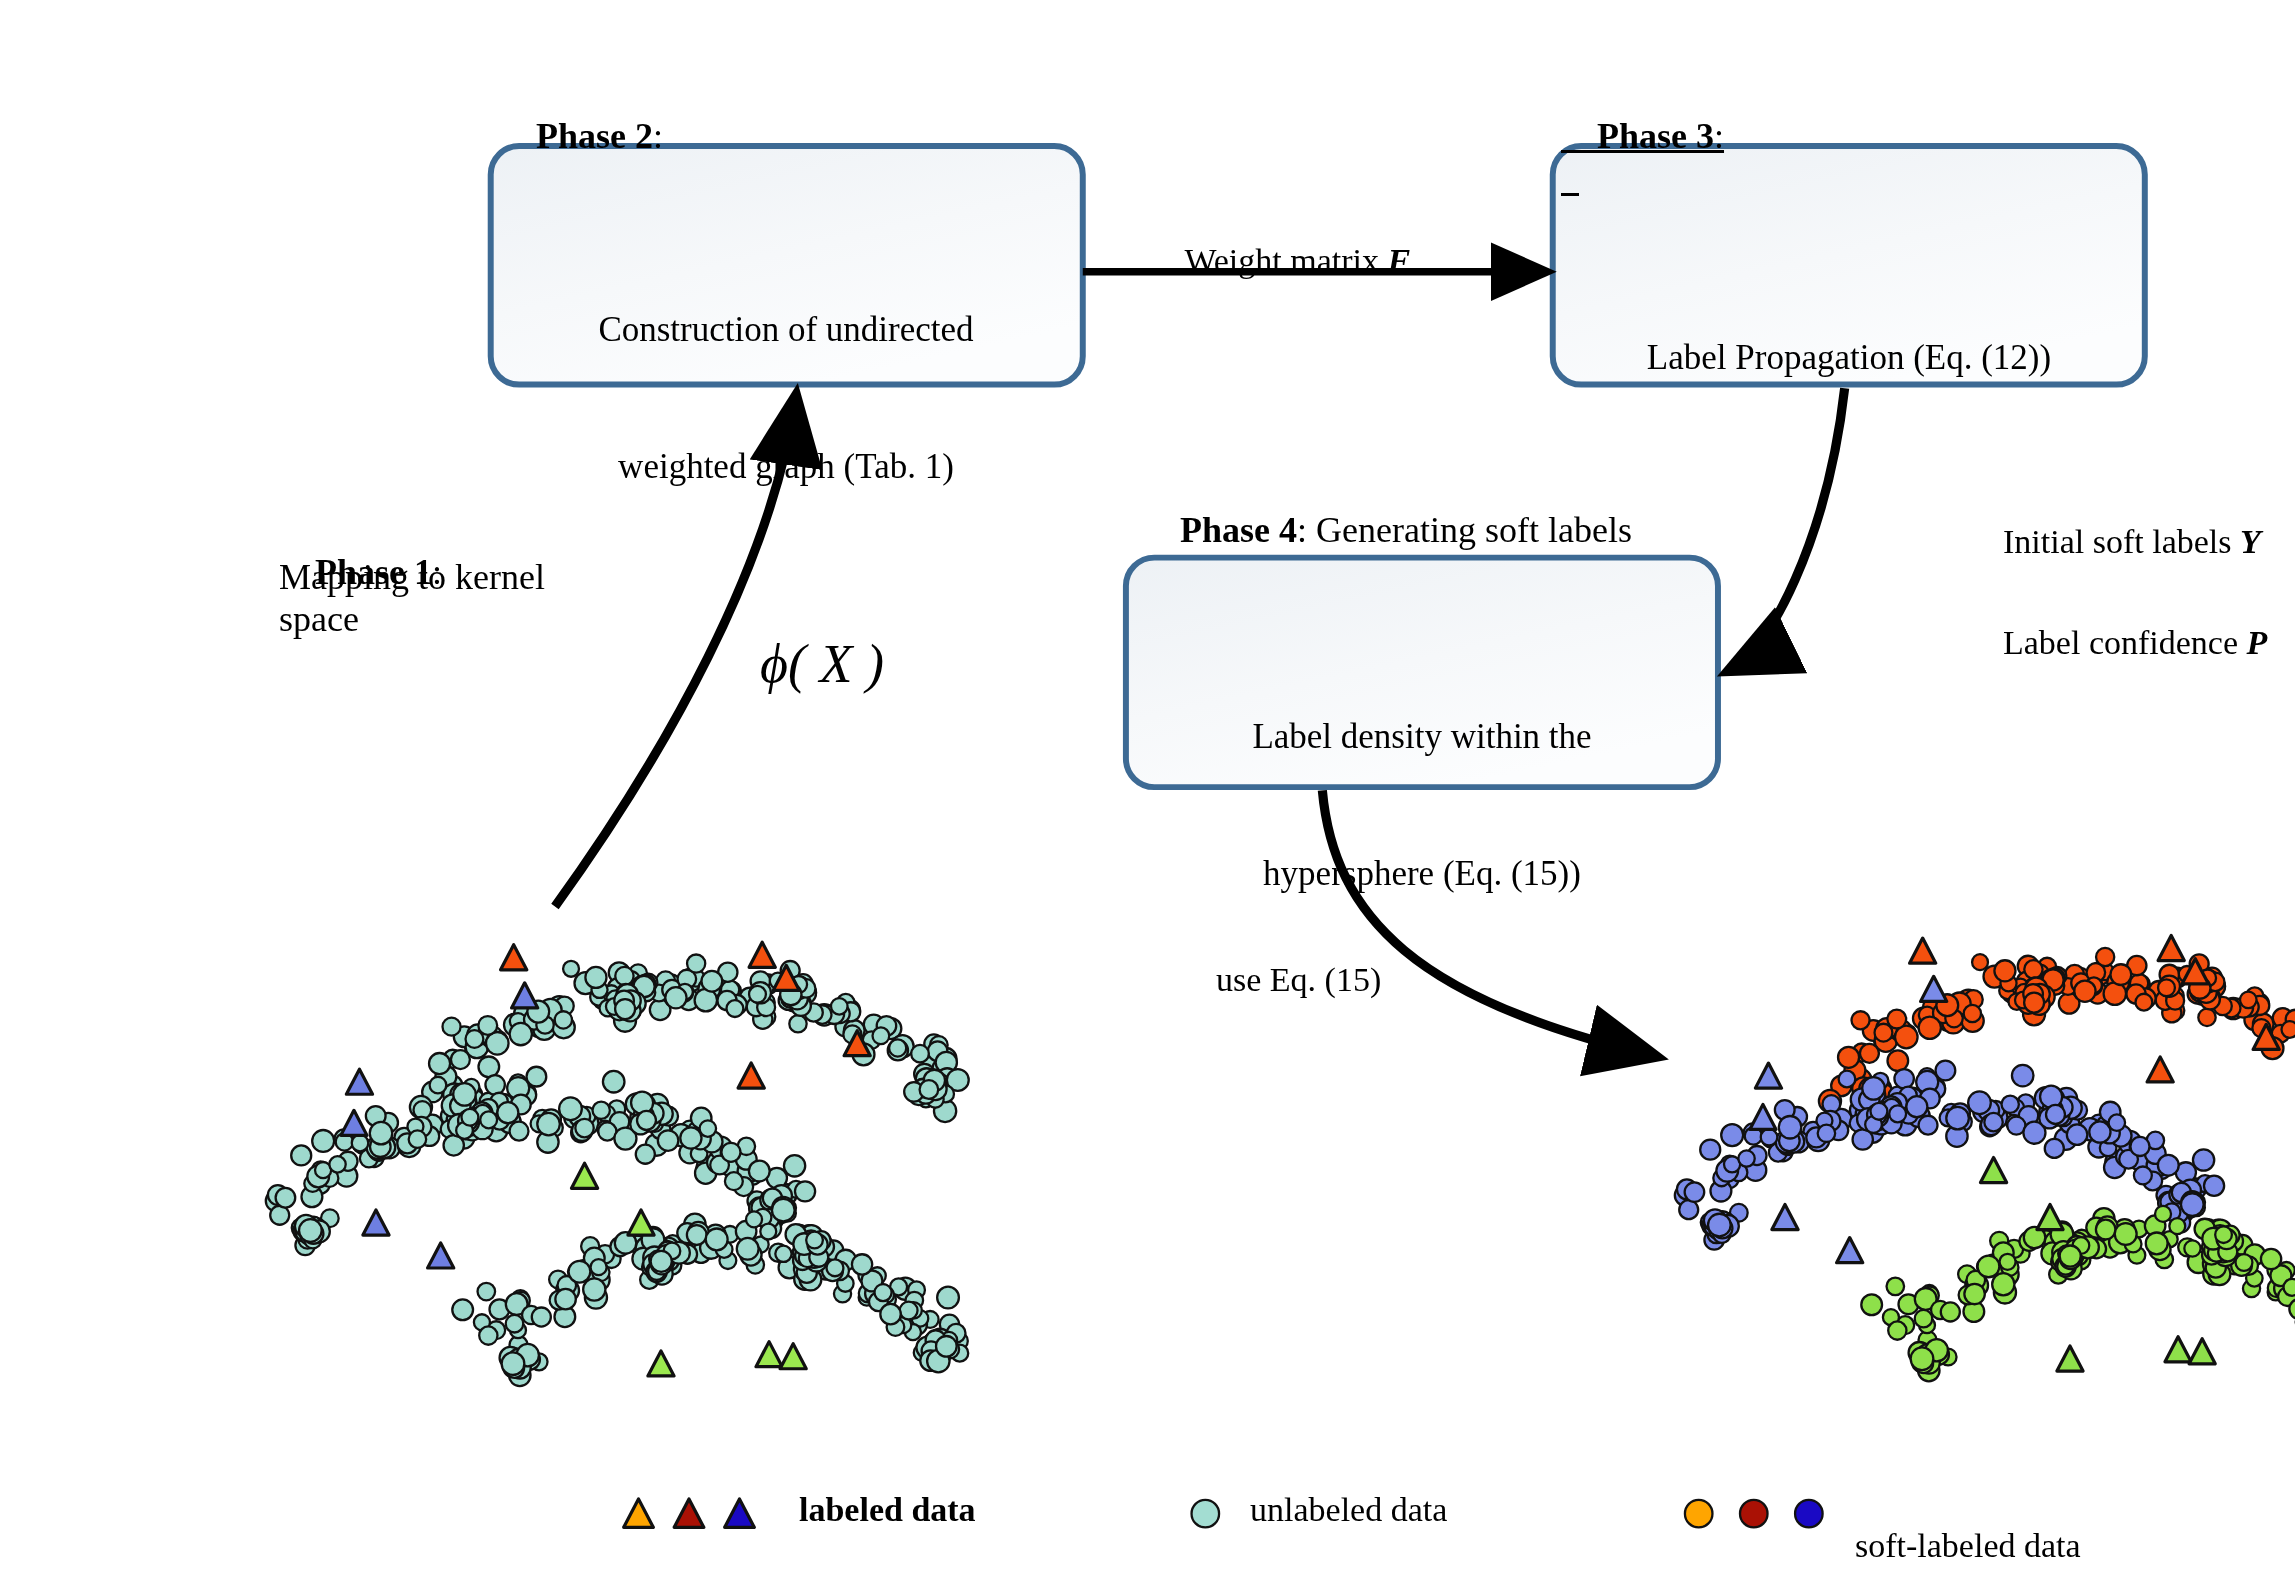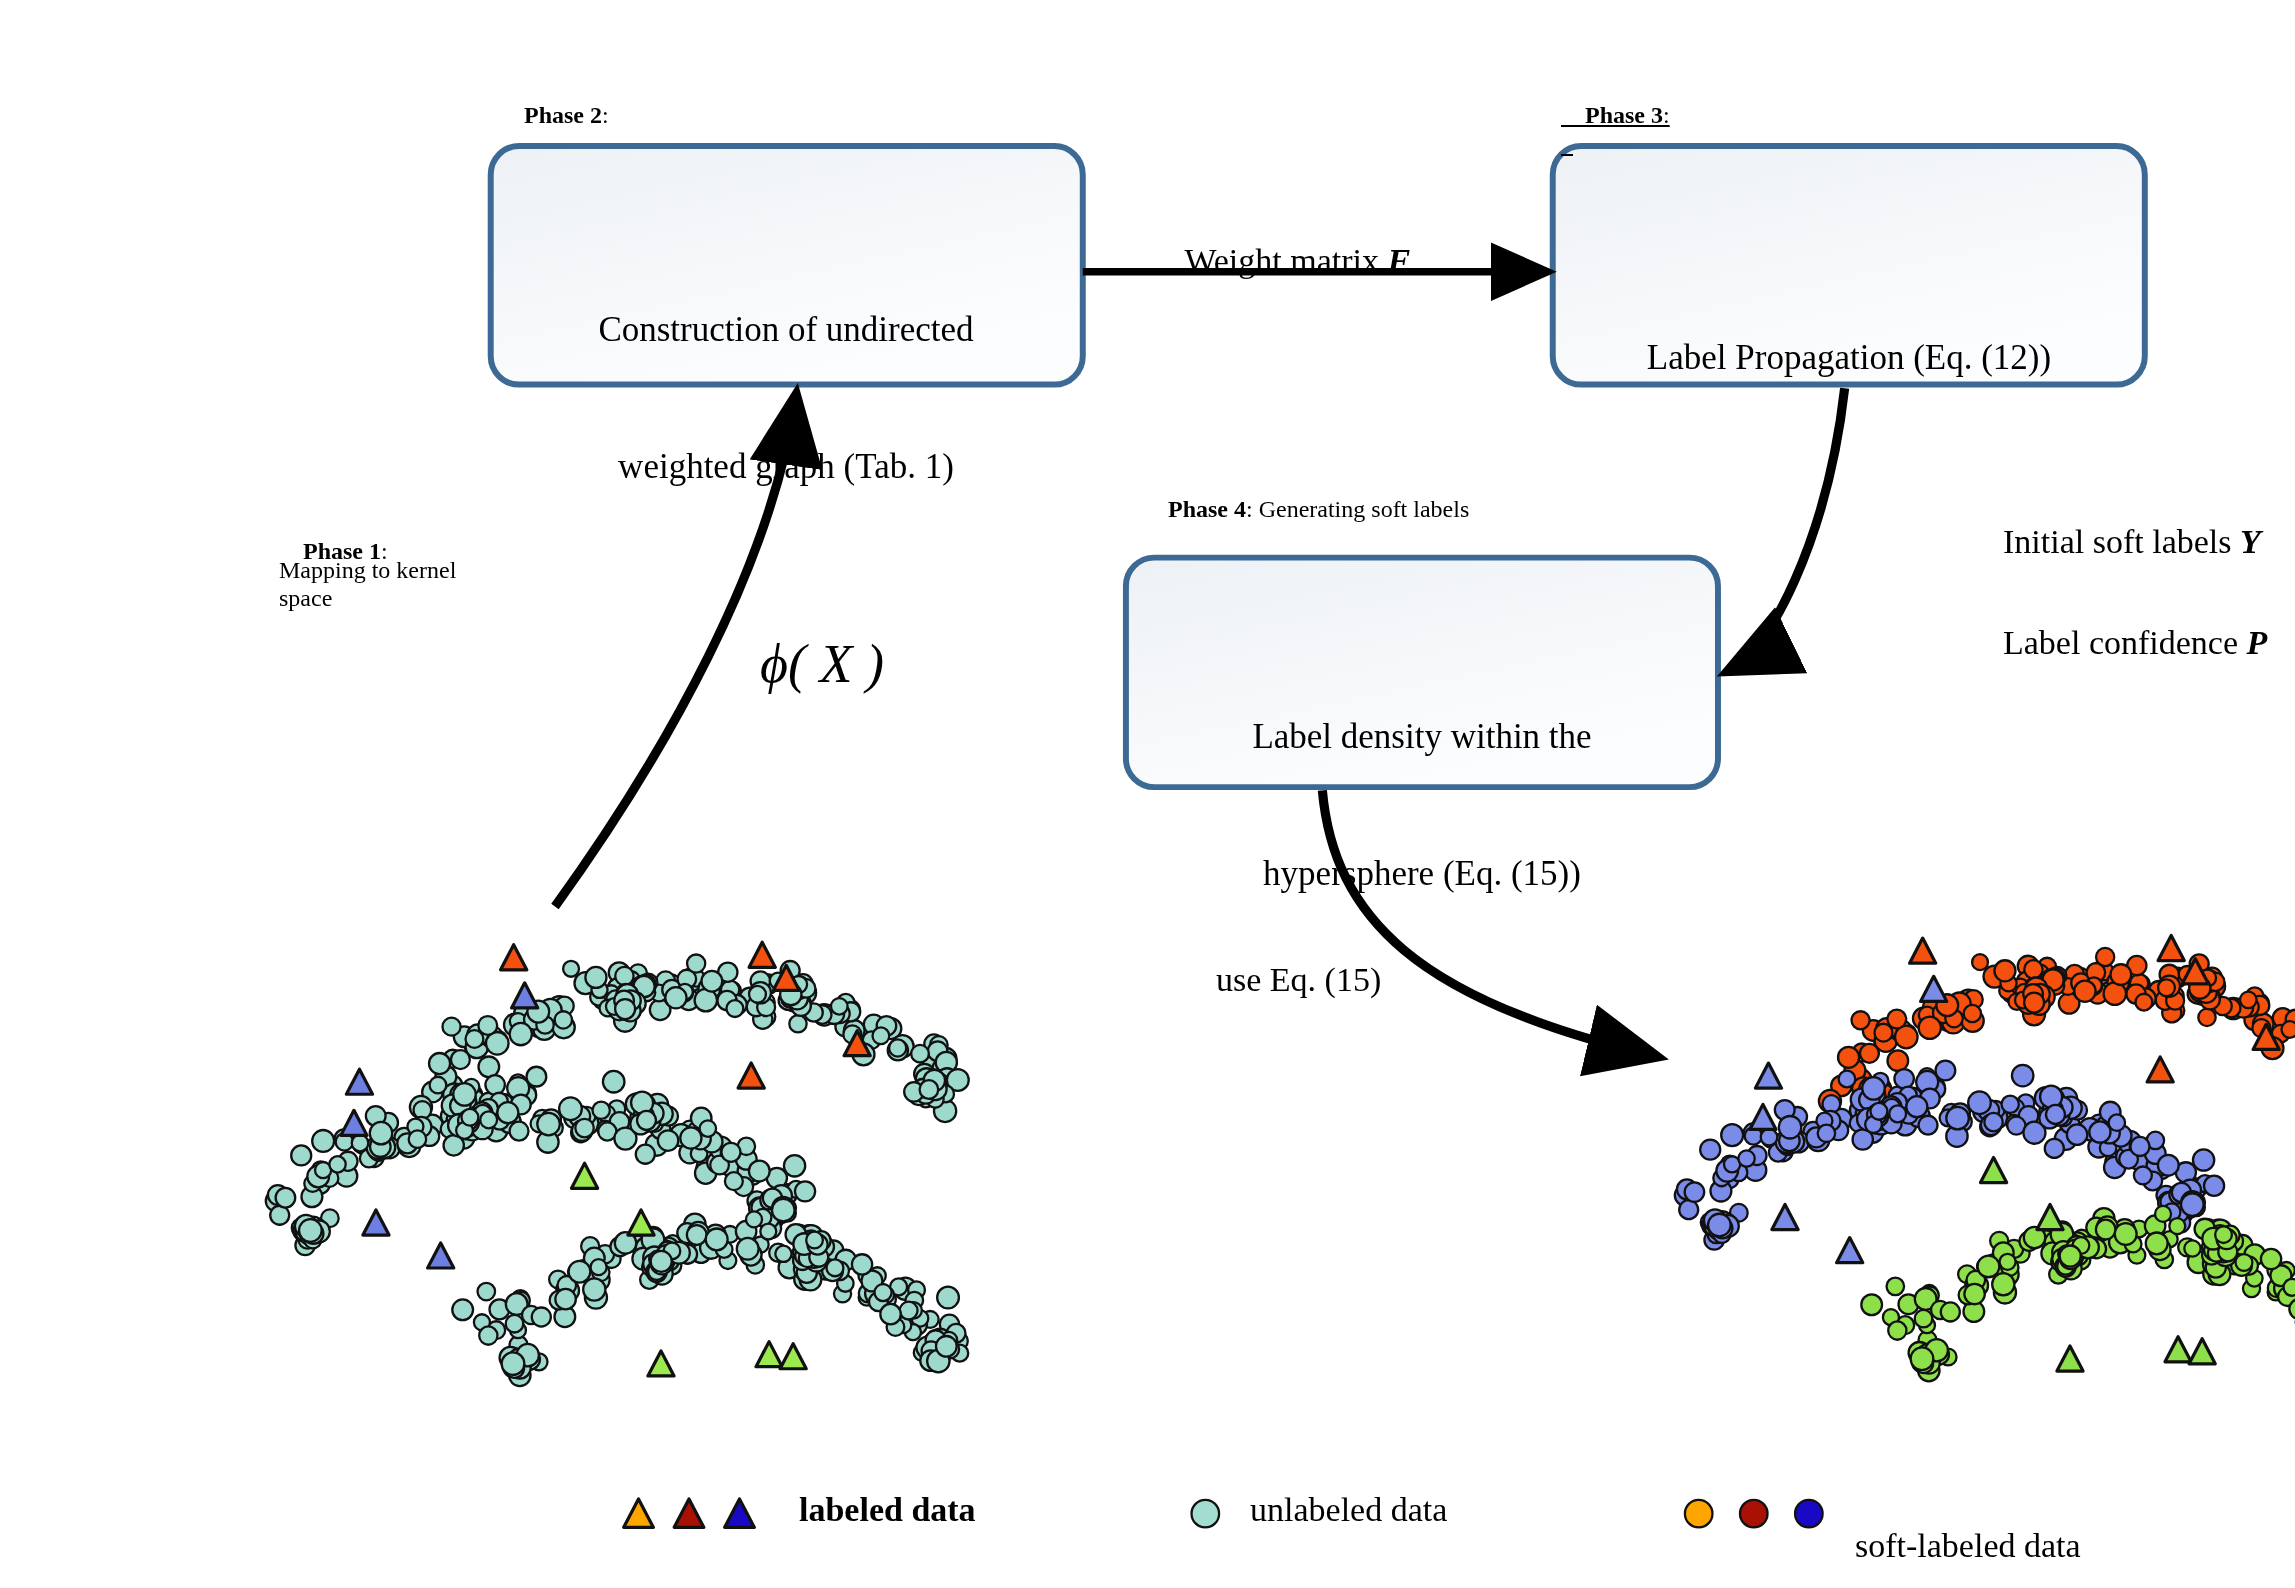--- a/index.html
+++ b/index.html
@@ -1,20 +1,20 @@
 <!DOCTYPE html>
 <html style="font-size:7.3px"><head>
 <meta charset="utf-8">
 <style>
   html,body{margin:0;padding:0;background:#ffffff;}
   body{width:2507px;height:1588px;font-family:"Liberation Serif",serif;overflow:hidden;}
   #stage{position:relative;width:2507px;height:1588px;background:#fff;}
   #vec{position:absolute;left:0;top:0;width:2507px;height:1588px;}
   .txt{position:absolute;color:#000;white-space:pre;}
-  .phase-head{font-size:24px;line-height:1.18;}
+  .phase-head{font-size:36px;line-height:1.18;}
   .phase-head b{font-weight:bold;}
   .boxlabel{font-size:35px;line-height:1.30;text-align:center;}
   .edge-label{font-size:34px;line-height:1.25;}
   .edge-label i{font-style:italic;font-weight:bold;}
   .phi{font-size:54px;font-style:italic;}
   .legend-label{font-size:34px;}
 </style>
 </head>
 <body>
 

